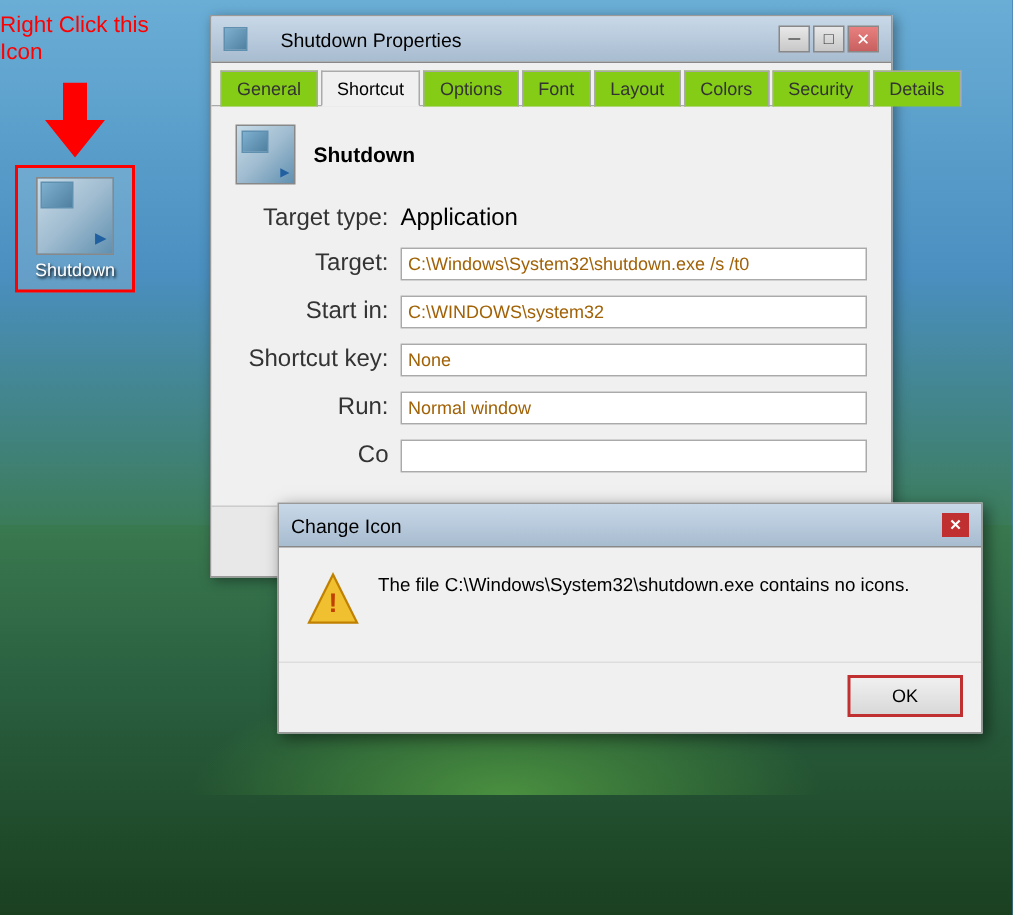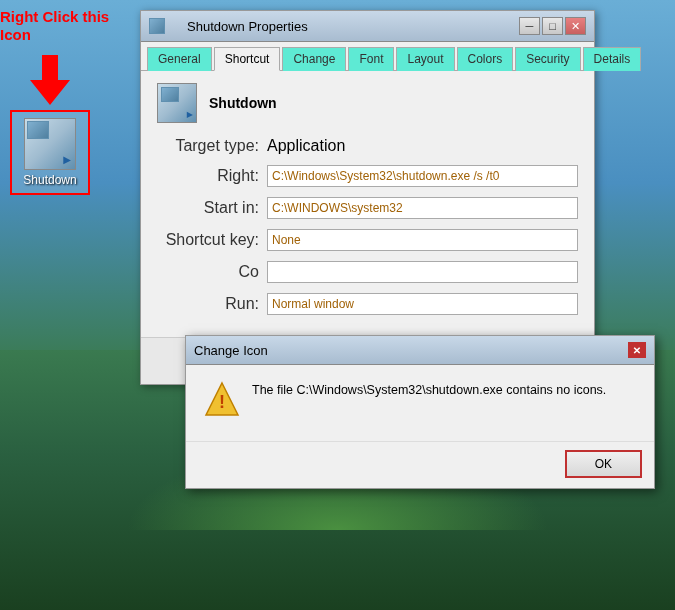--- a/index.html
+++ b/index.html
@@ -37,21 +37,21 @@
     }
 
     
     .annotation {
       position: absolute;
       top: 8px;
       left: 0px;
       z-index: 10;
       color: red;
       font-size: 15px;
-      font-weight: bold;
+      font-weight: normal;
       line-height: 1.2;
     }
 
     
     .arrow {
       position: absolute;
       top: 55px;
       left: 30px;
       z-index: 10;
       width: 40px;
@@ -168,21 +168,21 @@
     
     .tabs {
       display: flex;
       padding: 4px 6px 0;
       background: #f0f0f0;
       border-bottom: 1px solid #aaa;
       gap: 2px;
     }
     .tab {
       padding: 4px 10px;
-      background: #5eead4;
+      background: #84cc16;
       border: 1px solid #aaa;
       border-bottom: none;
       cursor: pointer;
       font-size: 12px;
       color: #333;
       bottom: -1px;
       position: relative;
     }
     .tab.active {
       background: #f0f0f0;
@@ -387,57 +387,57 @@
     <div class="title-bar-controls">
       <button class="tb-btn">─</button>
       <button class="tb-btn">□</button>
       <button class="tb-btn close">✕</button>
     </div>
   </div>
 
   <div class="tabs">
     <div class="tab">General</div>
     <div class="tab active">Shortcut</div>
-    <div class="tab">Change</div>
+    <div class="tab">Options</div>
     <div class="tab">Font</div>
     <div class="tab">Layout</div>
     <div class="tab">Colors</div>
     <div class="tab">Security</div>
     <div class="tab">Details</div>
   </div>
 
   <div class="content">
     <div class="icon-header">
       <div class="shortcut-icon"></div>
       <span class="shortcut-name">Shutdown</span>
     </div>
 
     <div class="form-row">
       <span class="form-label">Target type:</span>
       <span class="form-value">Application</span>
     </div>
     <div class="form-row">
-      <span class="form-label">Right:</span>
+      <span class="form-label">Target:</span>
       <input class="form-input" type="text" value="C:\Windows\System32\shutdown.exe /s /t0" style="">
     </div>
     <div class="form-row" style="margin-top:6px;justify-content:flex-end;">
       <span class="form-label">Start in:</span>
       <input class="form-input" type="text" value="C:\WINDOWS\system32" style="">
     </div>
     <div class="form-row">
       <span class="form-label">Shortcut key:</span>
       <input class="form-input" type="text" value="None" style="">
     </div>
     <div class="form-row">
+      <span class="form-label">Run:</span>
+      <input class="form-input" type="text" value="Normal window" style="">
+    </div>
+    <div class="form-row">
       <span class="form-label">Co</span>
       <input class="form-input" type="text" style="">
-    </div>
-    <div class="form-row">
-      <span class="form-label">Run:</span>
-      <input class="form-input" type="text" value="Normal window" style="">
     </div>
   </div>
 
   <div class="bottom-buttons">
     <button class="btn">OK</button>
     <button class="btn">Cancel</button>
     <button class="btn apply-btn">Apply</button>
   </div>
 </div>
 

